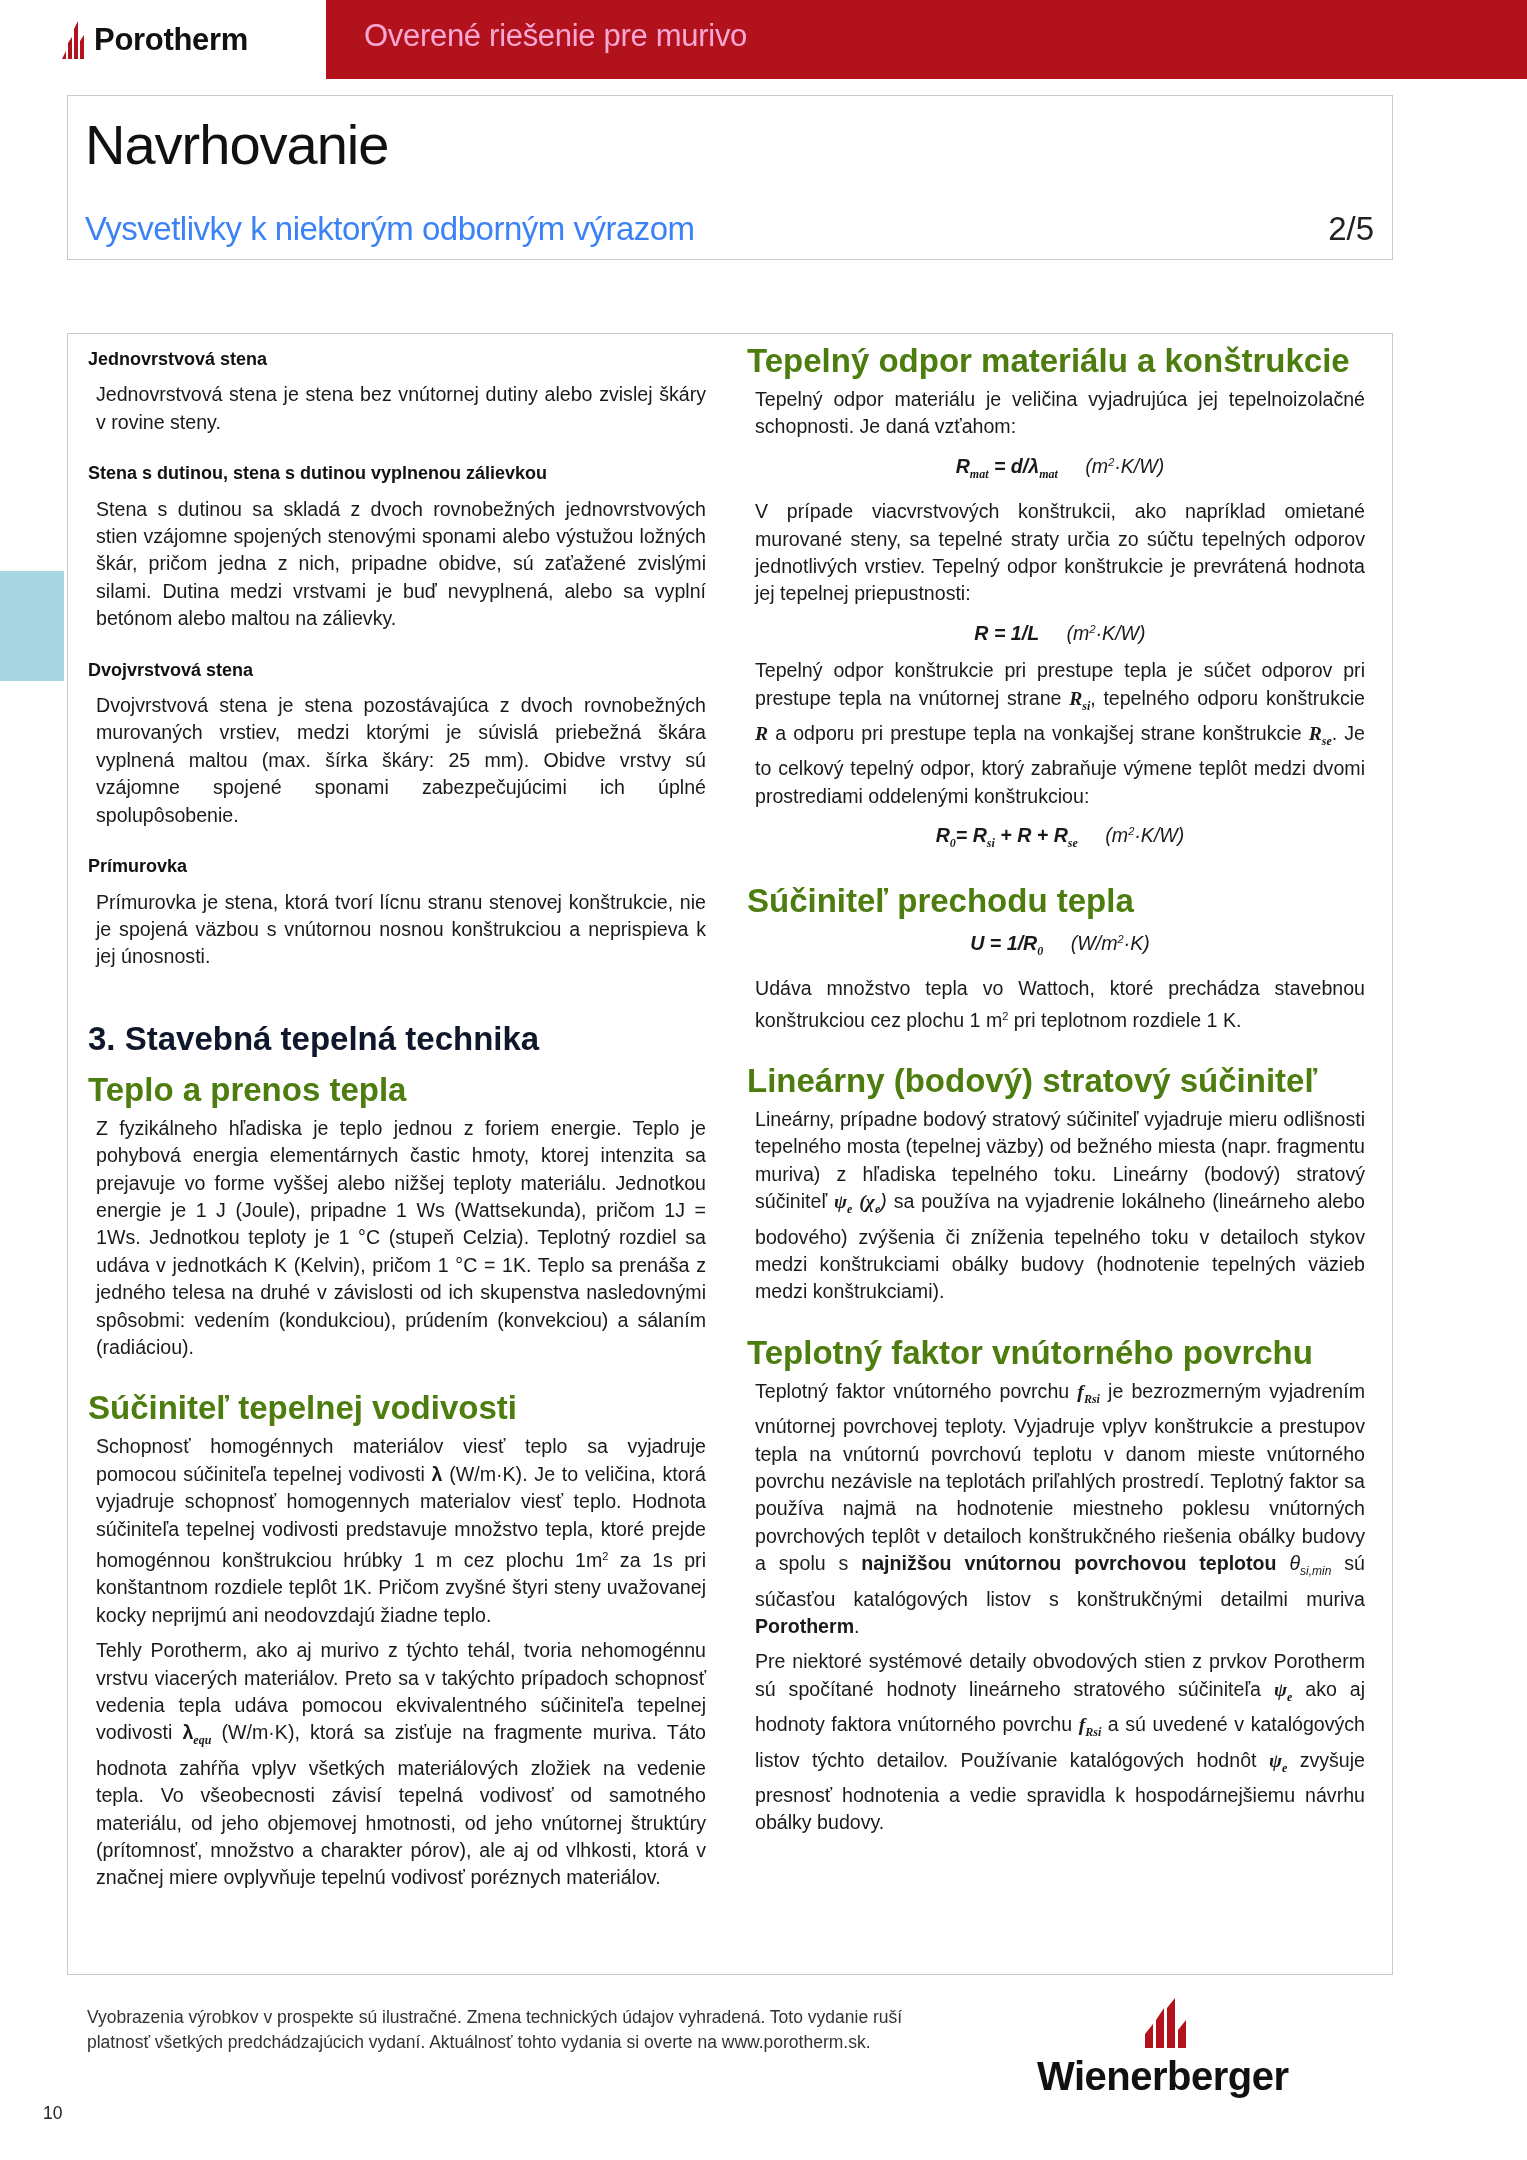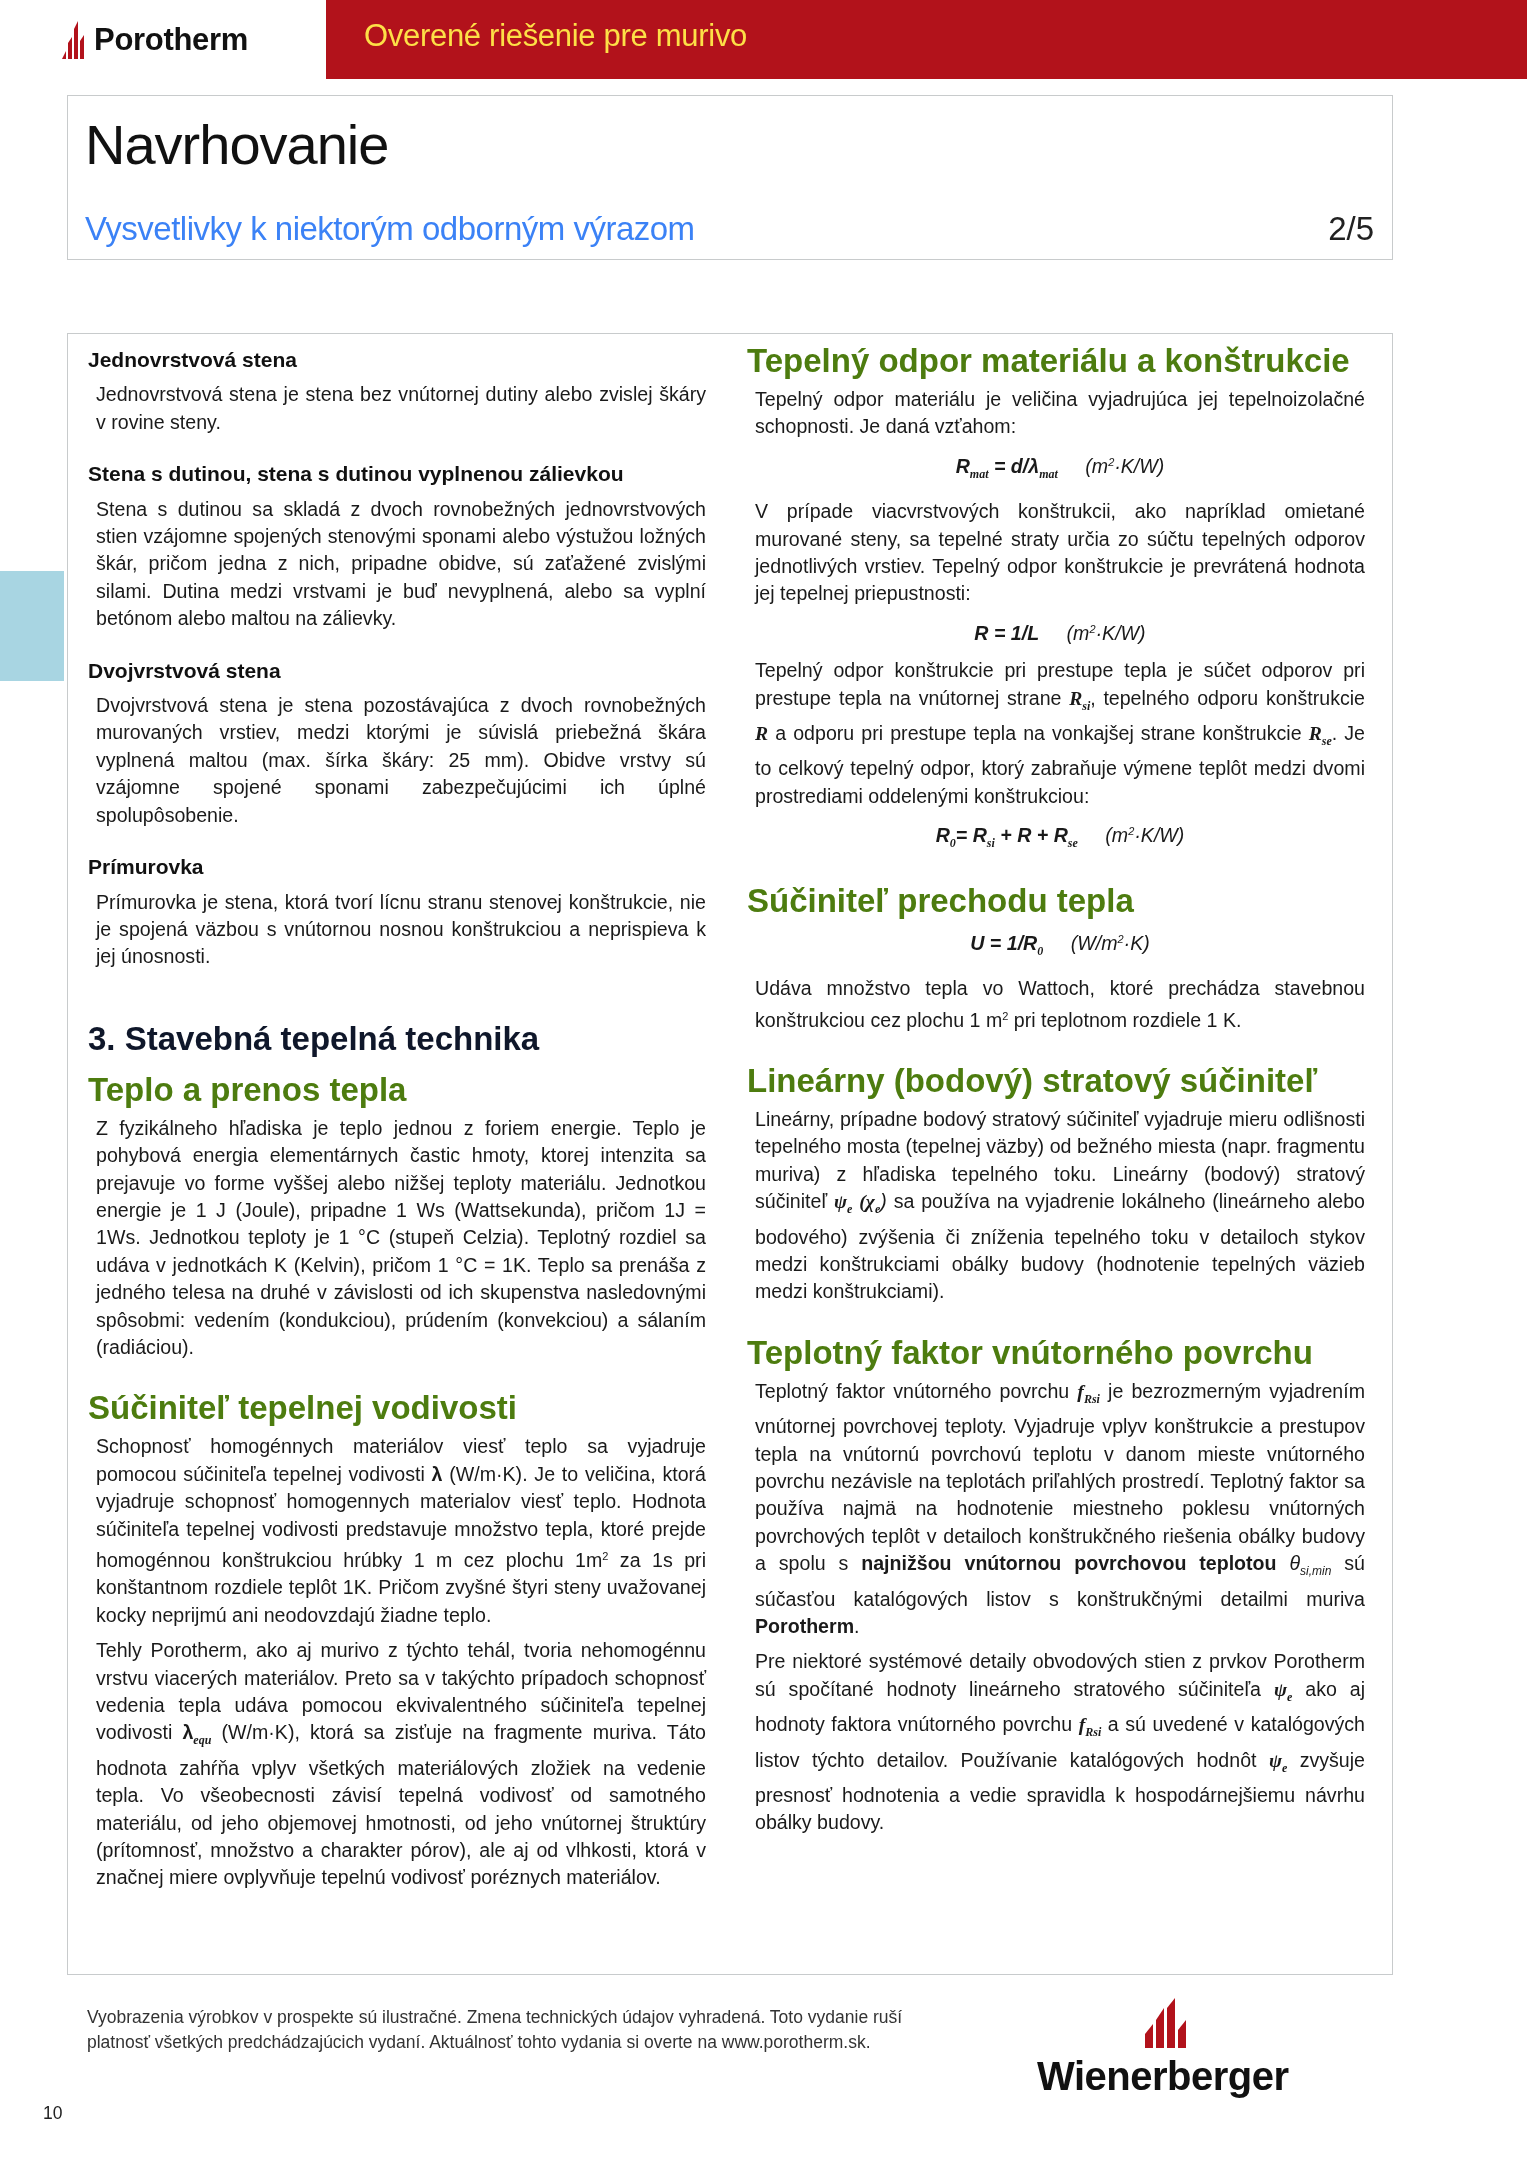--- a/index.html
+++ b/index.html
@@ -2,35 +2,35 @@
 <html><head>
 <meta charset="utf-8">
 <style>
   html, body { margin:0; padding:0; }
   body { width:1527px; height:2160px; position:relative; background:#ffffff; font-family:"Liberation Sans", sans-serif; color:#1a1a1a; overflow:hidden; }
   .abs { position:absolute; }
   
   .logo { left:62px; top:18px; height:44px; display:flex; align-items:center; gap:6px; }
   .logo-text { font-weight:bold; font-size:31px; color:#111; letter-spacing:-0.3px; }
   .redbar { left:326px; top:0; width:1201px; height:79px; background:#b2121b; }
-  .redbar-text { position:absolute; left:38px; top:18px; font-size:31px; color:#fde047; font-weight:normal; letter-spacing:-0.3px; }
+  .redbar-text { position:absolute; left:38px; top:18px; font-size:31px; color:#f9a8d4; font-weight:normal; letter-spacing:-0.3px; }
   
   .titlebox { left:67px; top:95px; width:1326px; height:165px; border:1.5px solid #c8cbcc; box-sizing:border-box; }
   .title { position:absolute; left:17px; top:16px; font-size:56px; color:#111; letter-spacing:-1px; }
   .subtitle { position:absolute; left:17px; top:114px; font-size:33px; color:#3b82f6; letter-spacing:-0.5px; }
   .pagefrac { position:absolute; right:18px; top:114px; font-size:33px; color:#222; }
   
   .sidetab { left:0; top:571px; width:64px; height:110px; background:#a8d5e2; }
   
   .content { left:67px; top:333px; width:1326px; height:1642px; border:1.5px solid #c8cbcc; box-sizing:border-box; }
   .col { position:absolute; top:0; width:626px; font-size:19.6px; line-height:27.4px; color:#1a1a1a; }
   .col.left { left:20px; top:12px; }
   .col.right { left:679px; top:10px; }
   .col p { margin:8px; text-align:justify; hyphens:manual; }
-  .h-black { font-weight:bold; font-size:21px; margin:0 0 8px 0; color:#111; }
+  .h-black { font-weight:bold; font-size:18px; margin:0 0 8px 0; color:#111; }
   .h-red1 { font-weight:bold; color:#0f172a; font-size:33px; margin:0 0 14px 0; line-height:40px; }
   .h-red2 { font-weight:bold; color:#4d7c0f; font-size:33px; margin:0 0 8px 0; line-height:34px; }
   .gap-s { height:16px; }
   .gap-m { height:22px; }
   .formula { text-align:center; font-style:italic; margin:8px 0 10px 0; font-size:19.6px; }
   .formula b { font-style:italic; }
   .formula .unit { margin-left:22px; font-weight:normal; }
   sub { font-size:12px; vertical-align:-5px; }
   sup { font-size:11px; vertical-align:7px; }
   .bi { font-weight:bold; font-style:italic;font-family:Liberation Serif, serif; }

